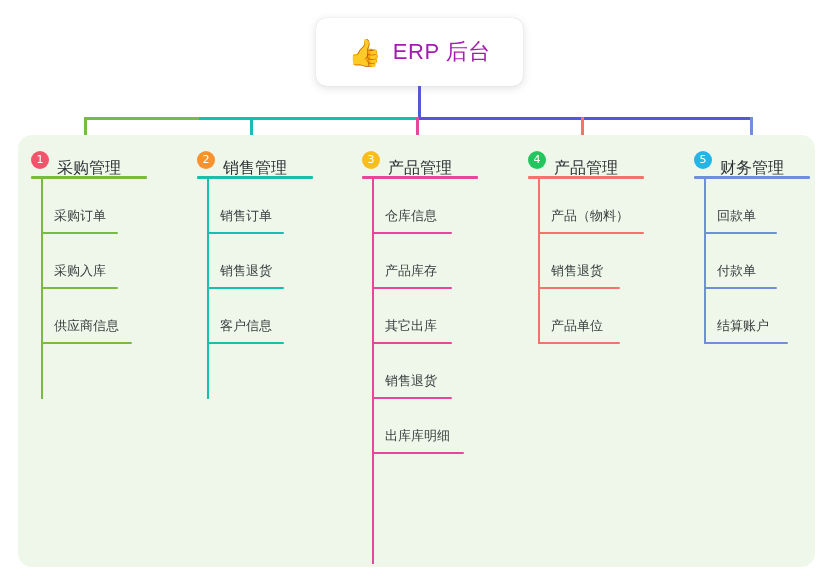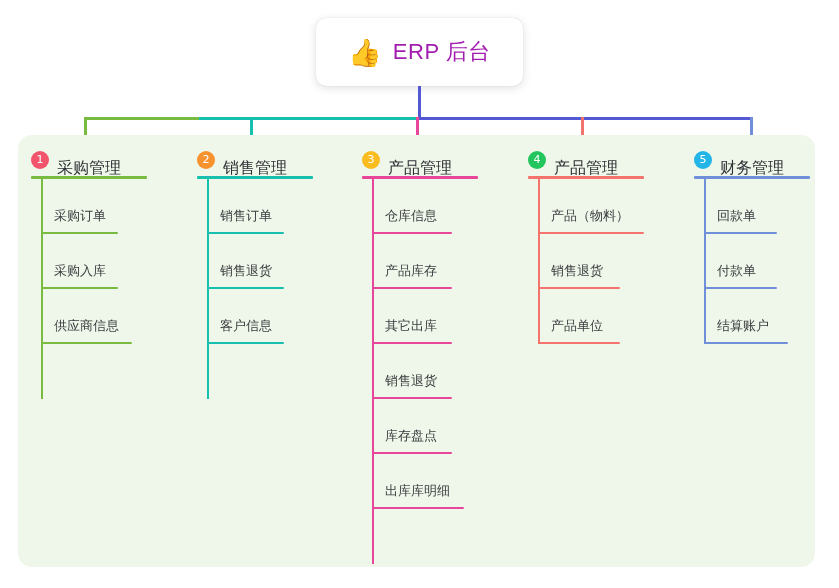--- a/index.html
+++ b/index.html
@@ -220,24 +220,20 @@
         </div>
         <div class="item">
           <span class="item-label">其它出库</span>
           <div class="item-rule" style="width: 80px; background: rgb(232, 70, 154);"></div>
         </div>
         <div class="item">
           <span class="item-label">销售退货</span>
           <div class="item-rule" style="width: 80px; background: rgb(232, 70, 154);"></div>
         </div>
         <div class="item">
-          <span class="item-label">库存盘点</span>
-          <div class="item-rule" style="width: 80px; background: rgb(232, 70, 154);"></div>
-        </div>
-        <div class="item">
           <span class="item-label">出库库明细</span>
           <div class="item-rule" style="width: 92px; background: rgb(232, 70, 154);"></div>
         </div>
       </div>
     </div>
     <div class="column" style="left: 515px;">
       <div class="col-head">
         <span class="badge" style="background: rgb(35, 197, 94);">4</span>
         <span class="col-title">产品管理</span>
       </div>

